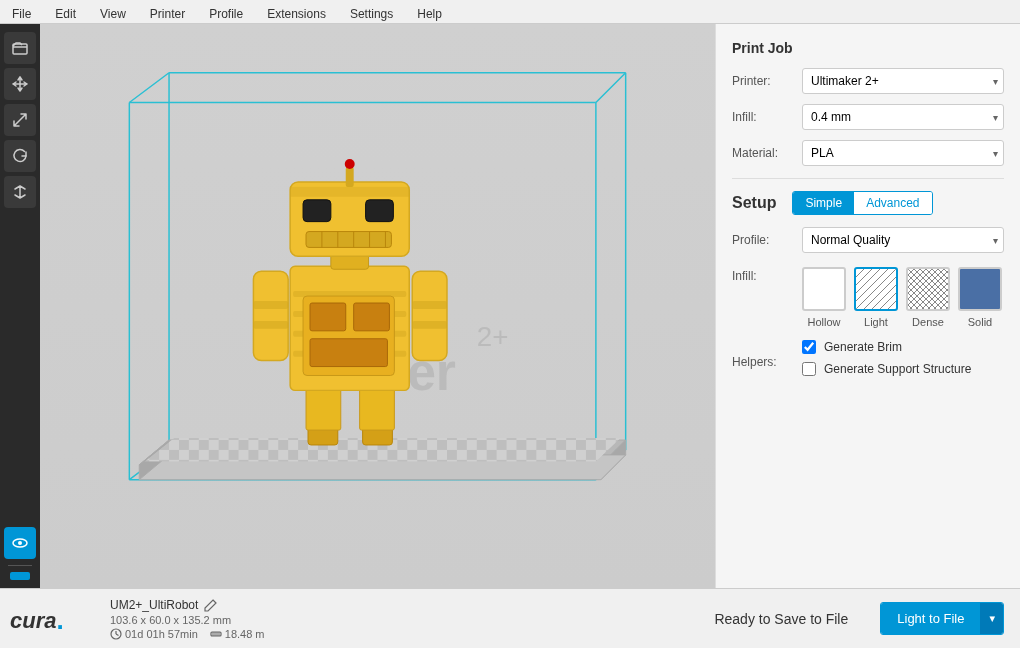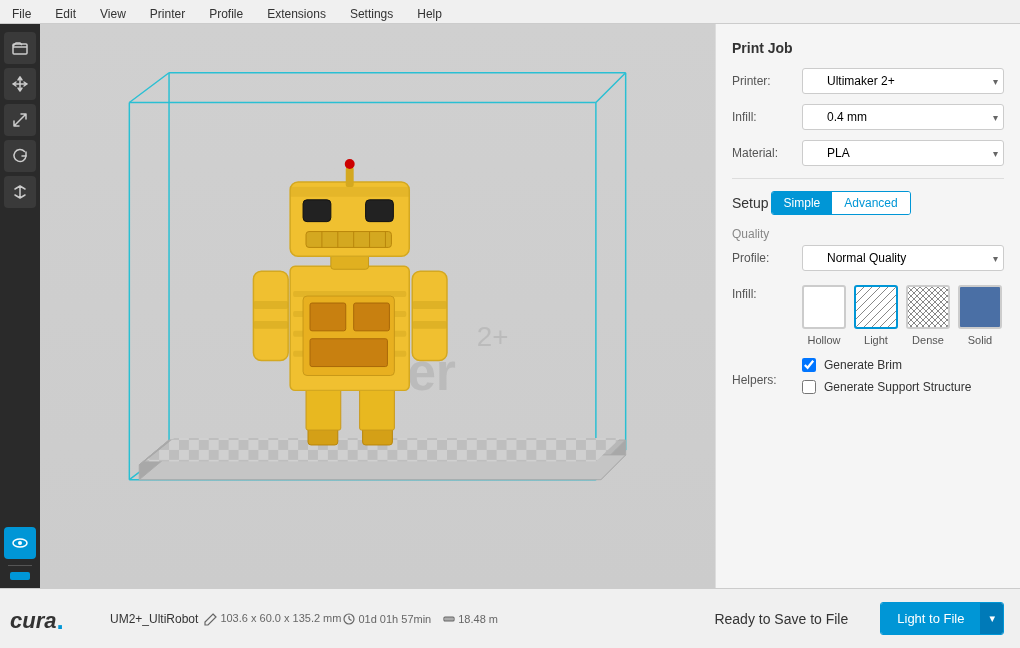--- a/index.html
+++ b/index.html
@@ -105,21 +105,21 @@
     .select-wrapper {
       flex: 1;
       position: relative;
     }
     .select-wrapper select {
       width: 100%;
       height: 26px;
       border: 1px solid #ccc;
       background: white;
       border-radius: 3px;
-      padding: 0 24px;
+      padding: 0 8px;
       font-size: 12px;
       appearance: none;
       cursor: pointer;
     }
     .select-arrow {
       position: absolute;
       right: 6px;
       top: 50%;
       transform: translateY(-50%);
       pointer-events: none;
@@ -133,24 +133,24 @@
       border-top: 1px solid #ddd;
       margin: 12px 0;
     }
 
     .setup-header {
       display: flex;
       align-items: center;
       margin-bottom: 12px;
     }
     .setup-label {
-      font-size: 14px;
-      font-weight: normal;
+      font-size: 16px;
+      font-weight: bold;
       color: #333;
-      margin-right: 2px;
+      margin-right: 16px;
     }
 
     
     .toggle-group {
       display: flex;
       border: 1px solid #0096d6;
       border-radius: 3px;
       overflow: hidden;
     }
     .toggle-btn {
@@ -227,20 +227,21 @@
       background: #f0f0f0;
       border-top: 1px solid #ccc;
       display: flex;
       align-items: center;
       padding: 0 16px 0 50px;
       gap: 16px;
     }
 
     .status-model-info {
       display: flex;
+      flex-direction: column;
       gap: 2px;
       margin-left: 60px;
     }
     .model-name-row {
       display: flex;
       align-items: center;
       gap: 6px;
       font-size: 12px;
       color: #333;
     }
@@ -481,21 +482,20 @@
 
   <div class="setup-header">
     <span class="setup-label">Setup</span>
     <div class="toggle-group">
       <button class="toggle-btn active">Simple</button>
       <button class="toggle-btn">Advanced</button>
     </div>
   </div>
 
   <div style="margin-bottom:8px;">
-    <div style="font-size:12px;color:#888;margin-bottom:4px;">Quality</div>
     <div class="field-row">
       <span class="field-label">Profile:</span>
       <div class="select-wrapper">
         <select>
           <option>Normal Quality</option>
         </select>
         <span class="select-arrow">▾</span>
       </div>
     </div>
   </div>

